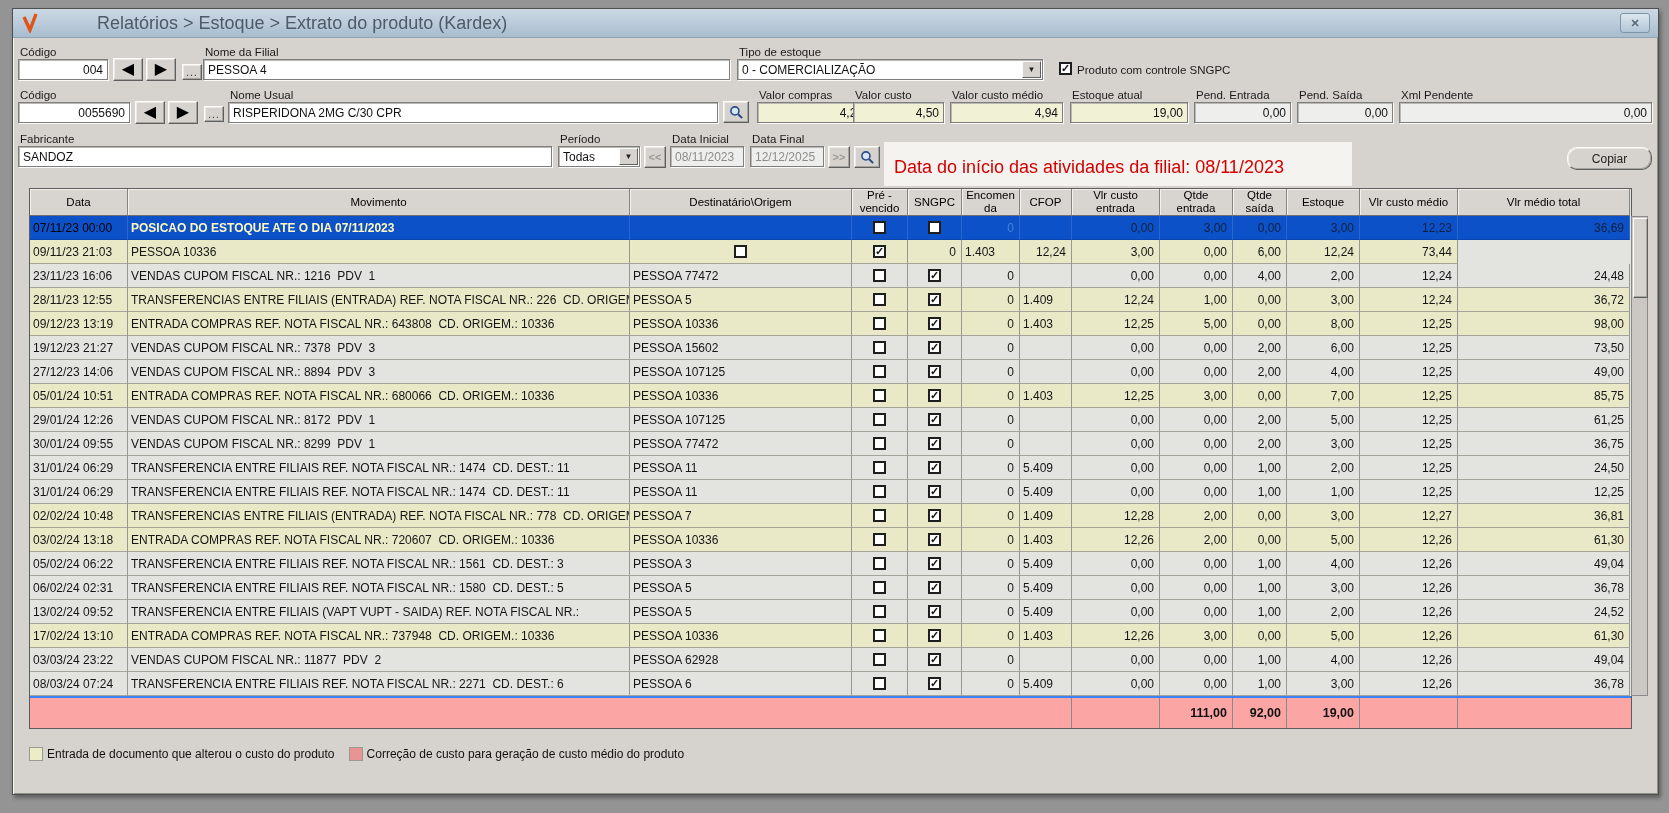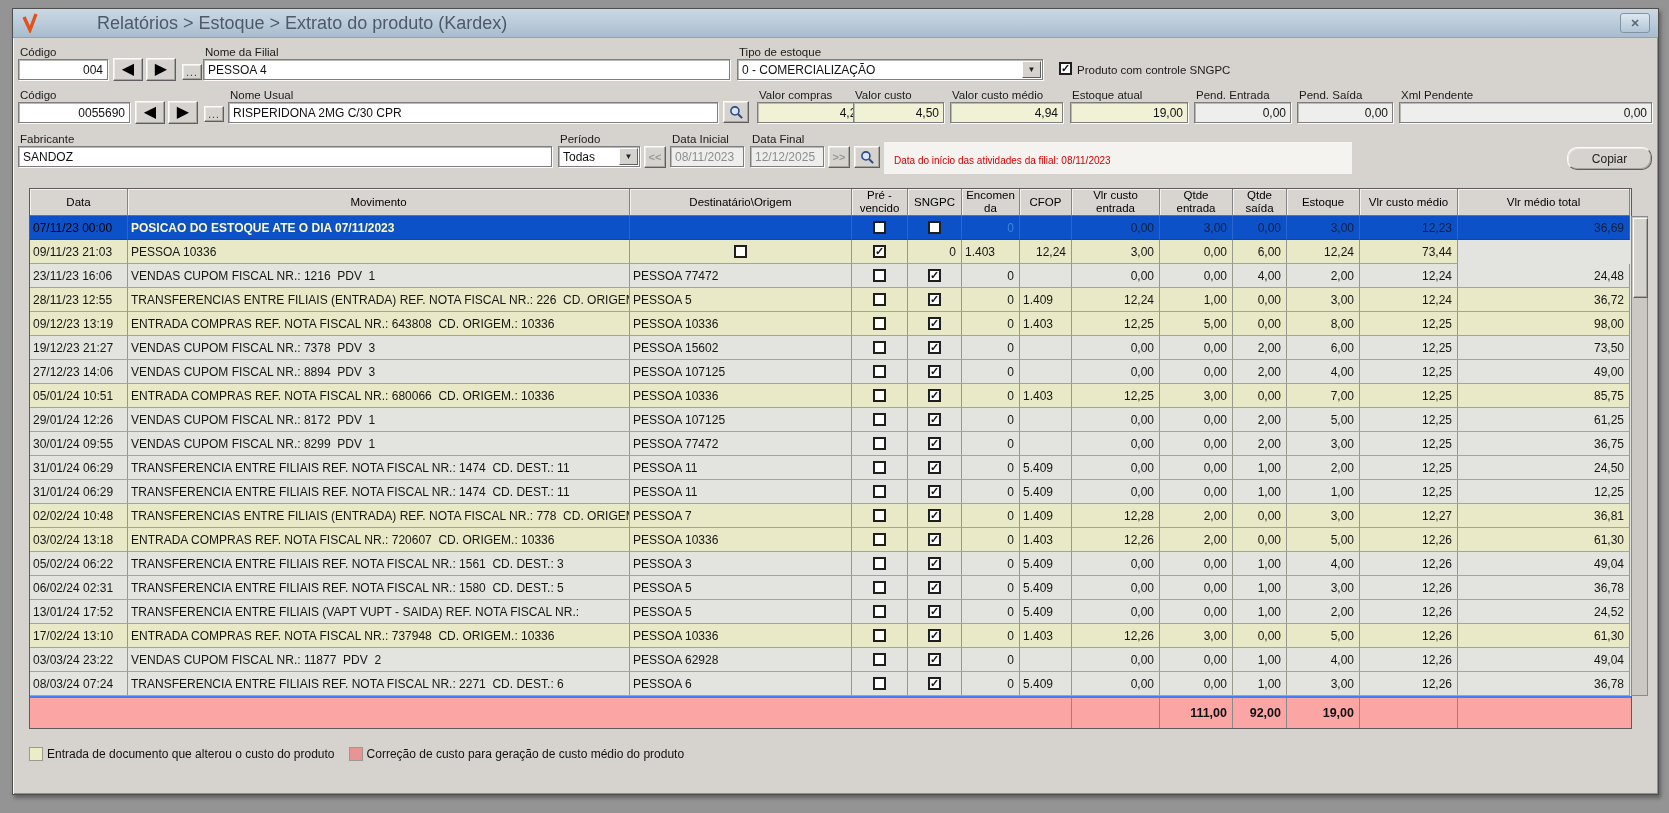--- a/index.html
+++ b/index.html
@@ -31,23 +31,23 @@
   .arrow-btn{width:30px;height:23px;font-size:16px;color:#000;padding-bottom:2px;}
   .dots-btn{width:20px;height:16px;font-size:10px;color:#333;letter-spacing:1px;}
   .nav-btn{width:22px;height:22px;font-size:11px;color:#9a9a96;font-weight:bold;}
   .search-btn{width:26px;height:22px;}
   .combo{padding-right:18px;}
   .ddbtn{position:absolute;right:1px;top:1px;bottom:1px;width:17px;display:flex;align-items:center;justify-content:center;
          background:#d6d3ce;border:1px solid;border-color:#fbfbf9 #5f5f5f #5f5f5f #fbfbf9;font-size:8px;color:#222;}
   .chk{width:13px;height:13px;box-sizing:border-box;background:#fff;border:2px solid #1e1e1e;
        display:inline-flex;align-items:center;justify-content:center;font-size:11px;font-weight:bold;color:#151515;line-height:1;}
   .chk-label{font-size:11.5px;}
-  .notice{position:absolute;left:871px;top:104px;width:468px;height:32px;background:#f5f3f0;
+  .notice{position:absolute;left:871px;top:104px;width:468px;height:44px;background:#f5f3f0;
           display:flex;align-items:flex-end;padding:0 0 8px 10px;box-sizing:border-box;
-          font-size:10px;color:#d40000;white-space:nowrap;}
+          font-size:18px;color:#d40000;white-space:nowrap;}
   .copy-btn{width:85px;height:23px;font-size:12px;color:#222;border-radius:10px;}
   
   .grid-area{position:absolute;left:16px;top:179px;}
   .grid{width:1601px;border:1px solid #5c5c5c;box-sizing:content-box;background:#e3e3e0;}
   .ghead,.grow,.gtotals{display:grid;grid-template-columns:98px 502px 222px 56px 54px 58px 52px 88px 73px 54px 73px 98px 172px;}
   .hcell{box-sizing:border-box;height:27px;display:flex;align-items:center;justify-content:center;text-align:center;
          font-size:11.5px;line-height:1.12;white-space:pre-line;background:#d8d5d0;
          border-right:1px solid #848484;border-bottom:1px solid #6f6f6f;box-shadow:inset 1px 1px 0 #f2f1ee;}
   .cell{box-sizing:border-box;height:24px;display:flex;align-items:center;font-size:12px;color:#151515;
         border-right:1px solid #98988f;border-bottom:1px solid #a4a49b;white-space:pre;overflow:hidden;}
@@ -427,21 +427,21 @@
             <div class="cell cr enc">0</div>
             <div class="cell cl">5.409</div>
             <div class="cell cr">0,00</div>
             <div class="cell cr">0,00</div>
             <div class="cell cr">1,00</div>
             <div class="cell cr">3,00</div>
             <div class="cell cr">12,26</div>
             <div class="cell cr">36,78</div>
           </div>
           <div class="grow">
-            <div class="cell cl c0">13/01/24 17:52</div>
+            <div class="cell cl c0">13/02/24 09:52</div>
             <div class="cell cl mov">TRANSFERENCIA ENTRE FILIAIS (VAPT VUPT - SAIDA) REF. NOTA FISCAL NR.:</div>
             <div class="cell cl">PESSOA 5</div>
             <div class="cell cc"><span class="chk"></span></div>
             <div class="cell cc"><span class="chk on">✓</span></div>
             <div class="cell cr enc">0</div>
             <div class="cell cl">5.409</div>
             <div class="cell cr">0,00</div>
             <div class="cell cr">0,00</div>
             <div class="cell cr">1,00</div>
             <div class="cell cr">2,00</div>

